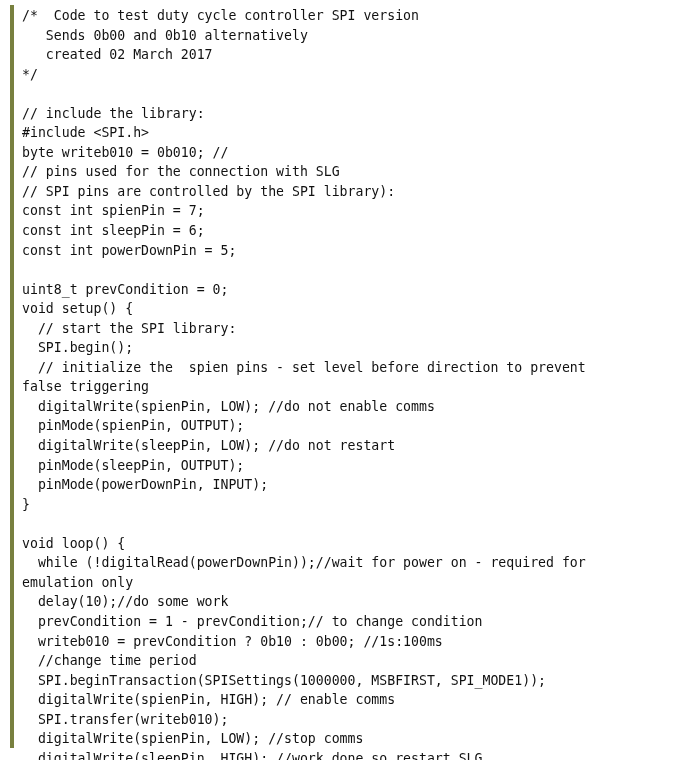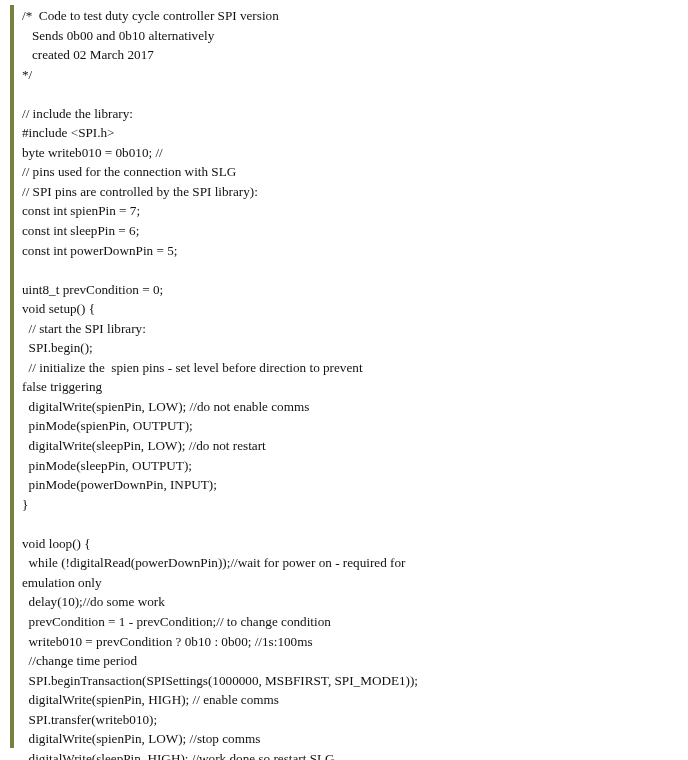--- a/index.html
+++ b/index.html
@@ -42,21 +42,20 @@
     line-height: 19.55px;
     color: #111111;
     white-space: pre;
     letter-spacing: 0px;
   }
 
   .code-line {
     white-space: pre;
     min-height: 19.55px;
     display: block;
-    font-family: Liberation Serif, serif;
   }
   .code-line.blank {
     height: 19.55px;
   }
 </style>
 </head>
 <body style="background: rgb(255, 255, 255);">
 
 <div id="code-block" style="background: rgb(255, 255, 255);">
 

